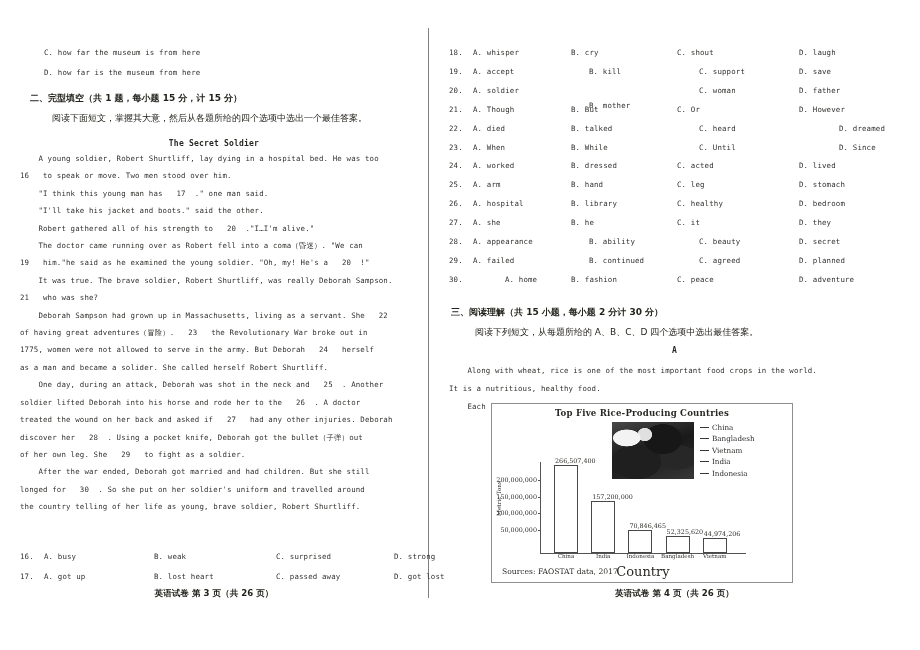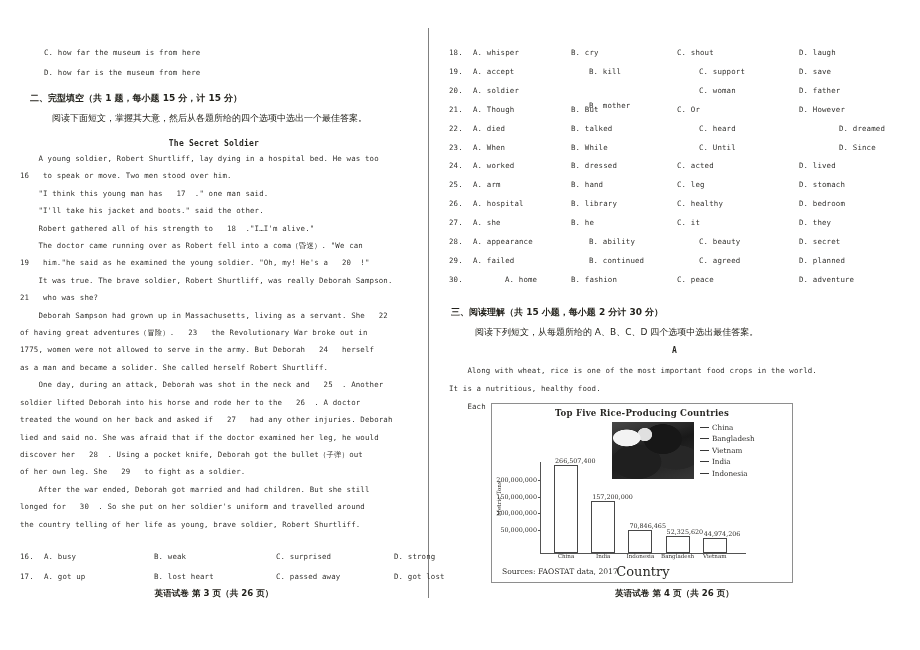--- a/index.html
+++ b/index.html
@@ -148,33 +148,32 @@
     <div class="cn sec-head" style="top:92px;">二、完型填空（共 1 题，每小题 15 分，计 15 分）</div>
     <div class="cn cn-n sub-inst" style="top:112px;">阅读下面短文，掌握其大意，然后从各题所给的四个选项中选出一个最佳答案。</div>
 
     <div class="title-c" style="top:139px;">The Secret Soldier</div>
 
     <div id="left-passage" class="para" style="top:150px;">
         <div class="en">    A young soldier, Robert Shurtliff, lay dying in a hospital bed. He was too</div>
         <div class="en">16   to speak or move. Two men stood over him.</div>
         <div class="en">    "I think this young man has   17  ." one man said.</div>
         <div class="en">    "I'll take his jacket and boots." said the other.</div>
-        <div class="en">    Robert gathered all of his strength to   18  ."I…I'm alive."</div>
+        <div class="en">    Robert gathered all of his strength to   20  ."I…I'm alive."</div>
         <div class="en">    The doctor came running over as Robert fell into a coma（昏迷）. "We can</div>
         <div class="en">19   him."he said as he examined the young soldier. "Oh, my! He's a   20  !"</div>
         <div class="en">    It was true. The brave soldier, Robert Shurtliff, was really Deborah Sampson.</div>
         <div class="en">21   who was she?</div>
         <div class="en">    Deborah Sampson had grown up in Massachusetts, living as a servant. She   22</div>
         <div class="en">of having great adventures（冒险）.   23   the Revolutionary War broke out in</div>
         <div class="en">1775, women were not allowed to serve in the army. But Deborah   24   herself</div>
         <div class="en">as a man and became a solider. She called herself Robert Shurtliff.</div>
         <div class="en">    One day, during an attack, Deborah was shot in the neck and   25  . Another</div>
         <div class="en">soldier lifted Deborah into his horse and rode her to the   26  . A doctor</div>
         <div class="en">treated the wound on her back and asked if   27   had any other injuries. Deborah</div>
-        <div class="en">lied and said no. She was afraid that if the doctor examined her leg, he would</div>
         <div class="en">discover her   28  . Using a pocket knife, Deborah got the bullet（子弹）out</div>
         <div class="en">of her own leg. She   29   to fight as a soldier.</div>
         <div class="en">    After the war ended, Deborah got married and had children. But she still</div>
         <div class="en">longed for   30  . So she put on her soldier's uniform and travelled around</div>
         <div class="en">the country telling of her life as young, brave soldier, Robert Shurtliff.</div>
       </div>
 
     <div id="left-questions" style="position:absolute;left:20px;top:548px;width:400px;">
         <div style="position: relative; height: 20px;">
           <span class="en" style="position: absolute; left: 0px; top: 0px;">16.</span>

